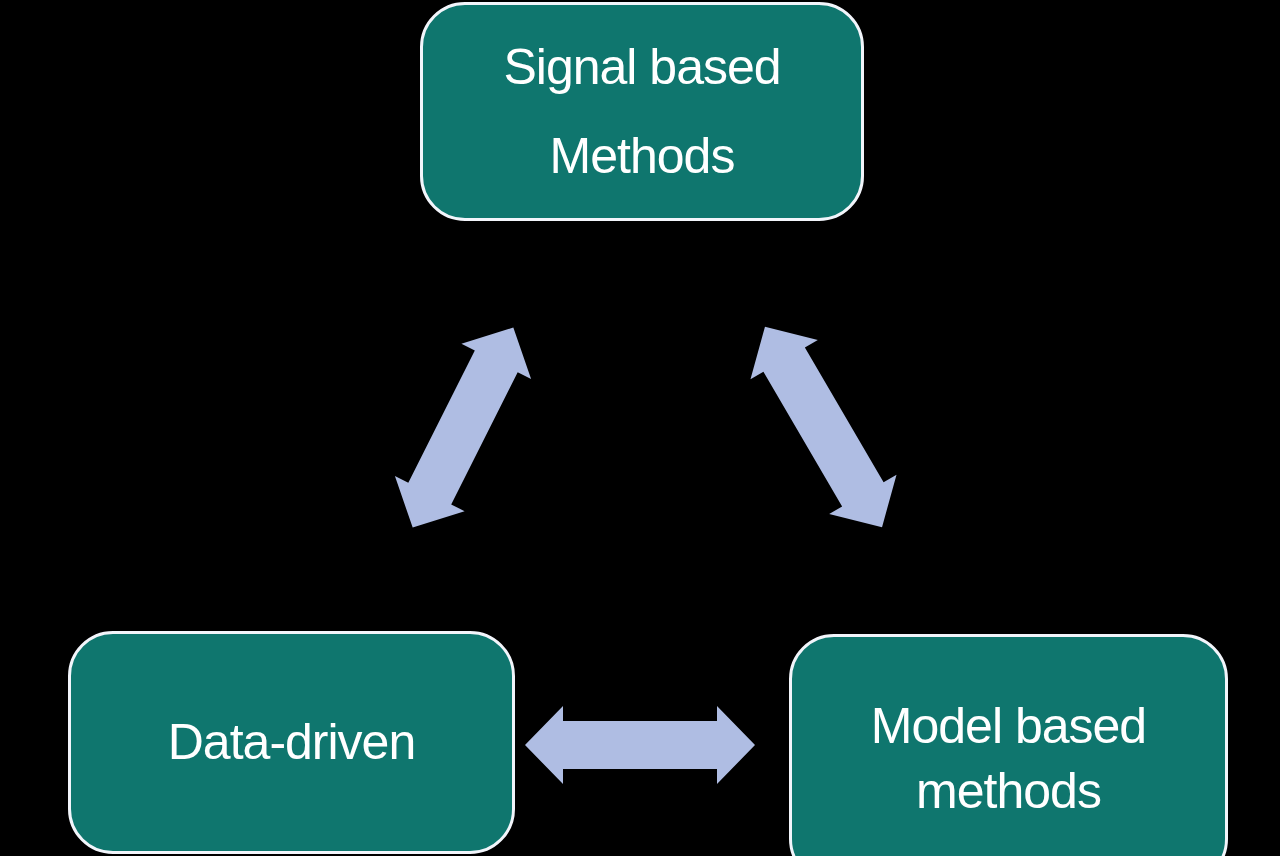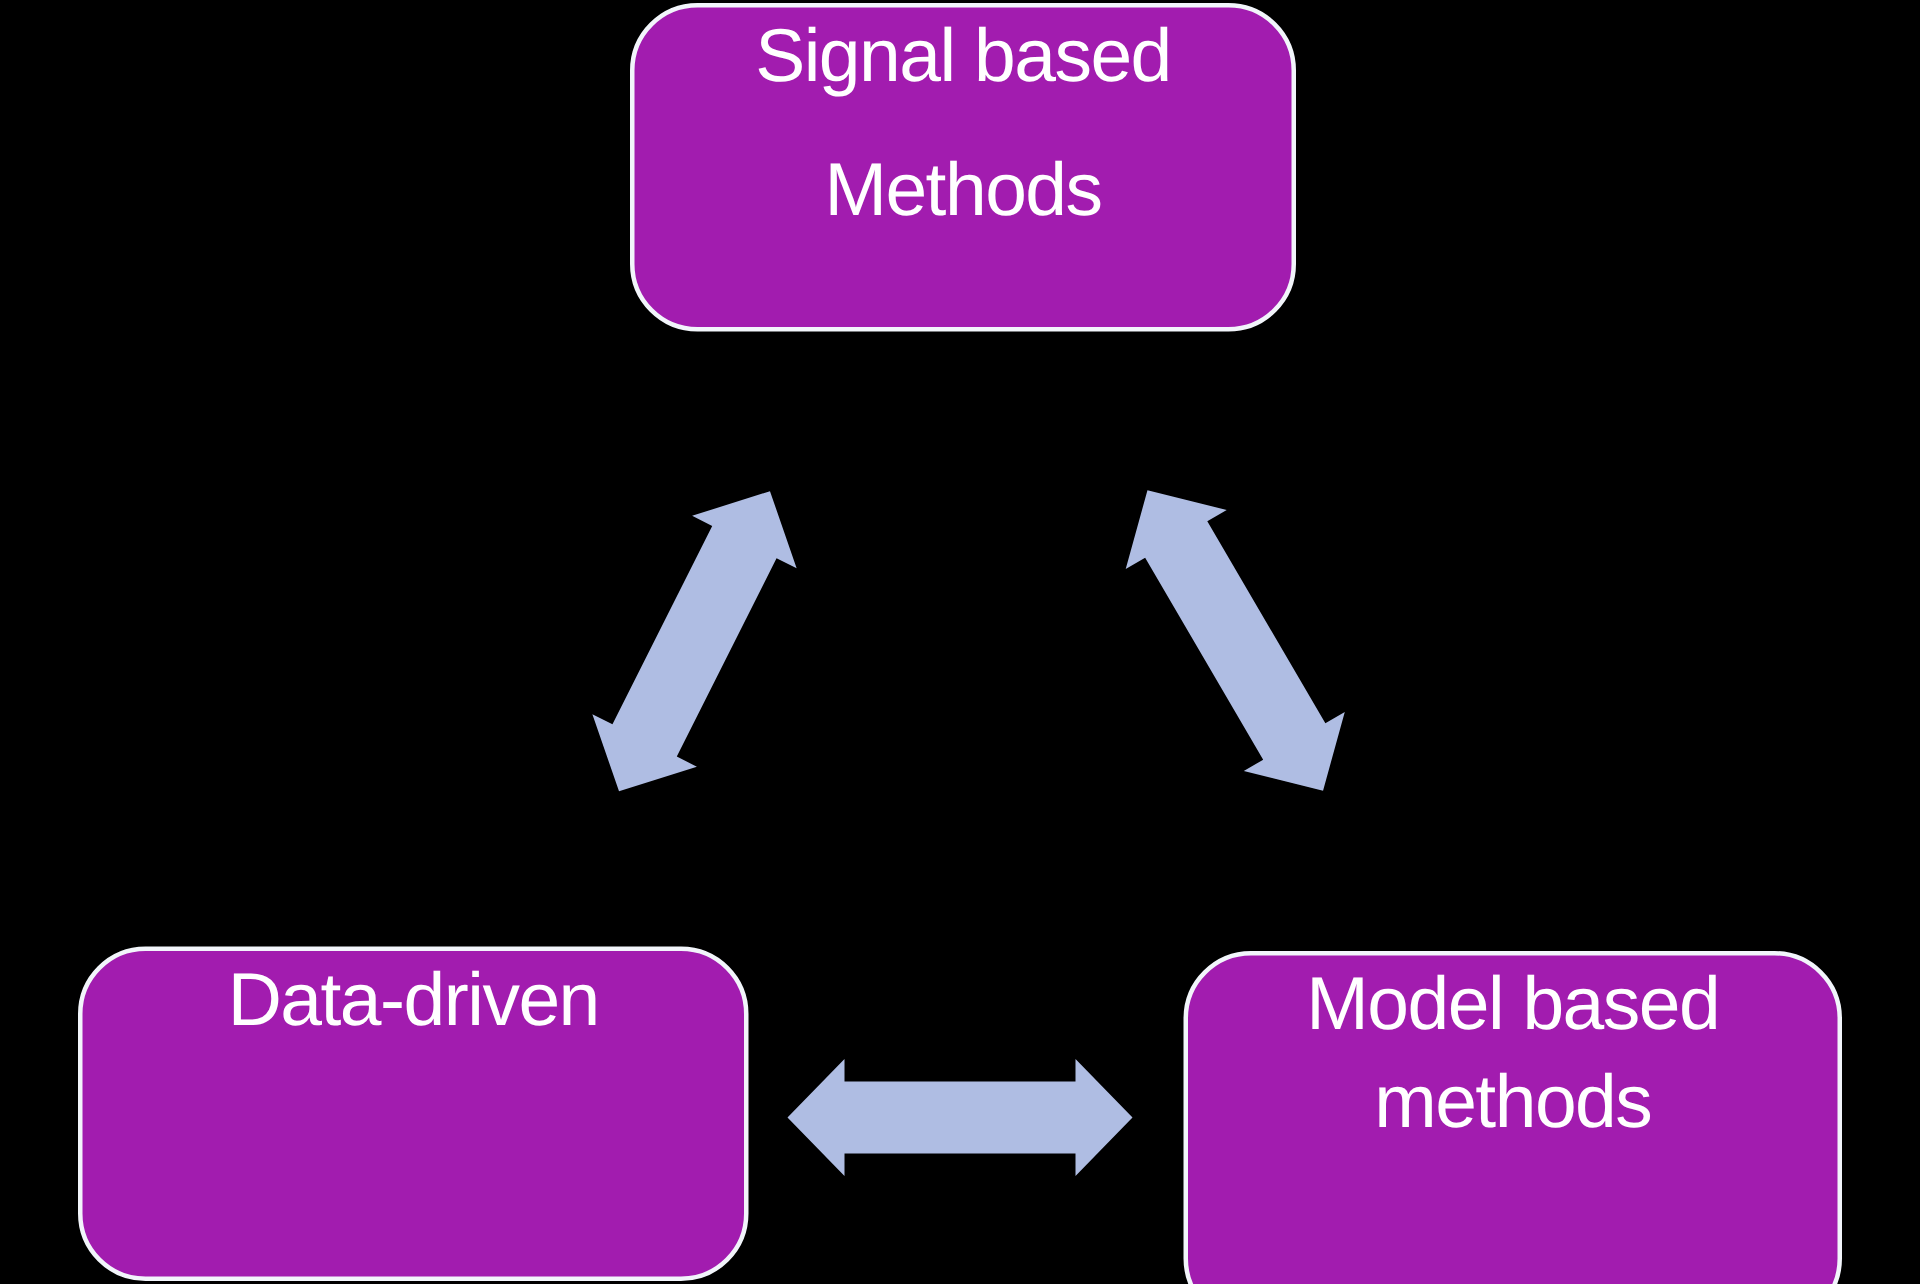--- a/index.html
+++ b/index.html
@@ -11,39 +11,40 @@
     position: relative;
     width: 1280px;
     height: 856px;
     background: #000000;
     overflow: hidden;
     font-family: "Liberation Sans", sans-serif;
   }
   .node {
     position: absolute;
     box-sizing: border-box;
-    background: #a21caf;
+    background: #0f766e;
     border: 3px solid #f2f5fb;
     border-radius: 45px;
     color: #ffffff;
     display: flex;
     flex-direction: column;
     align-items: center;
+    justify-content: center;
     text-align: center;
     font-size: 50px;
     letter-spacing: -1px;
   }
   .node .line {
     display: block;
     line-height: 1.3;
     white-space: nowrap;
   }
   .node--signal { left: 420px; top: 2px;  width: 444px; height: 219px; }
   .node--signal .line + .line { margin-top: 24px; }
-  .node--data   { left: 52px;  top: 631px; width: 447px; height: 223px; }
+  .node--data   { left: 68px;  top: 631px; width: 447px; height: 223px; }
   .node--model  { left: 789px; top: 634px; width: 439px; height: 250px; }
   .arrows {
     position: absolute;
     left: 0;
     top: 0;
     pointer-events: none;
   }
   .arrows polygon { fill: #AFBDE3; }
 </style>
 </head>

